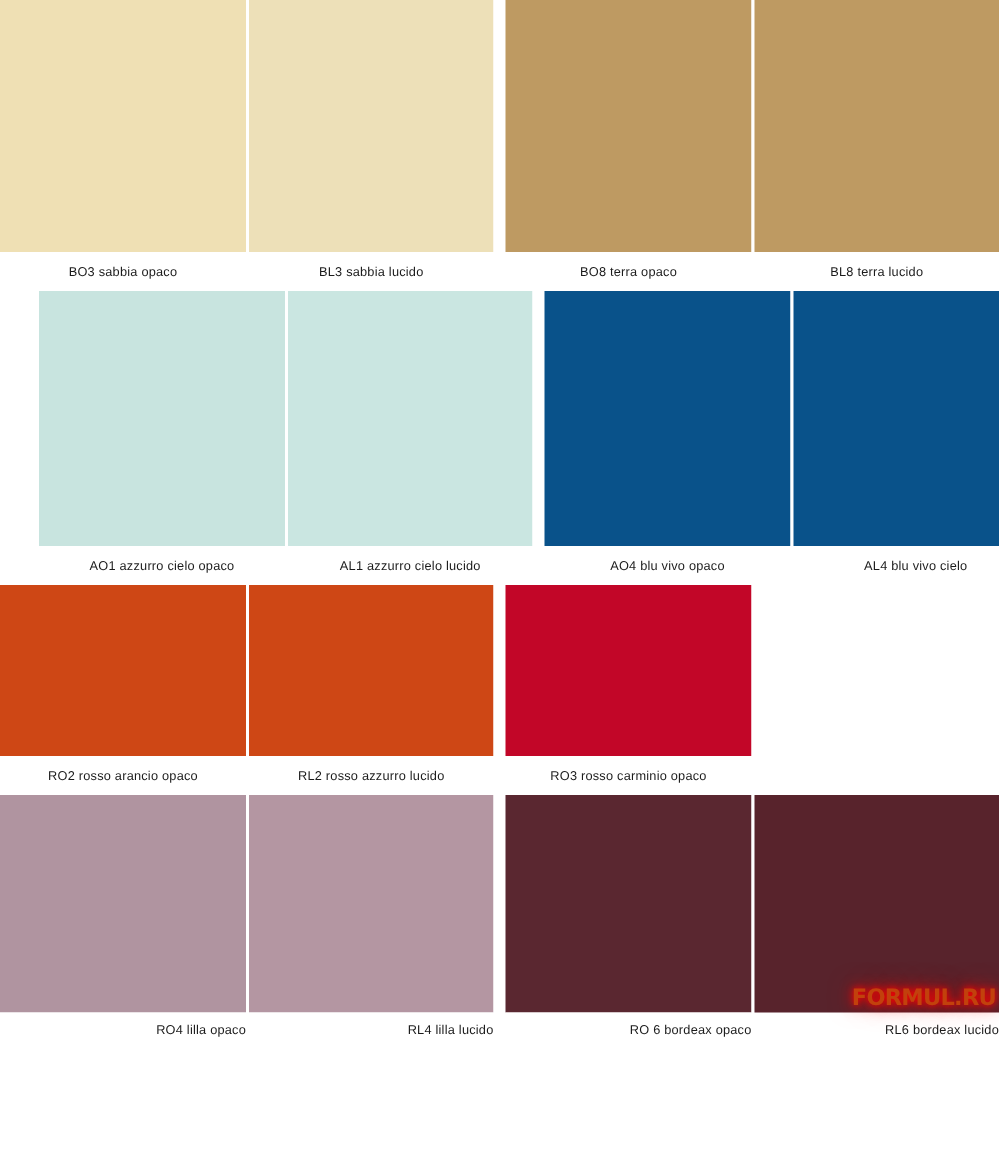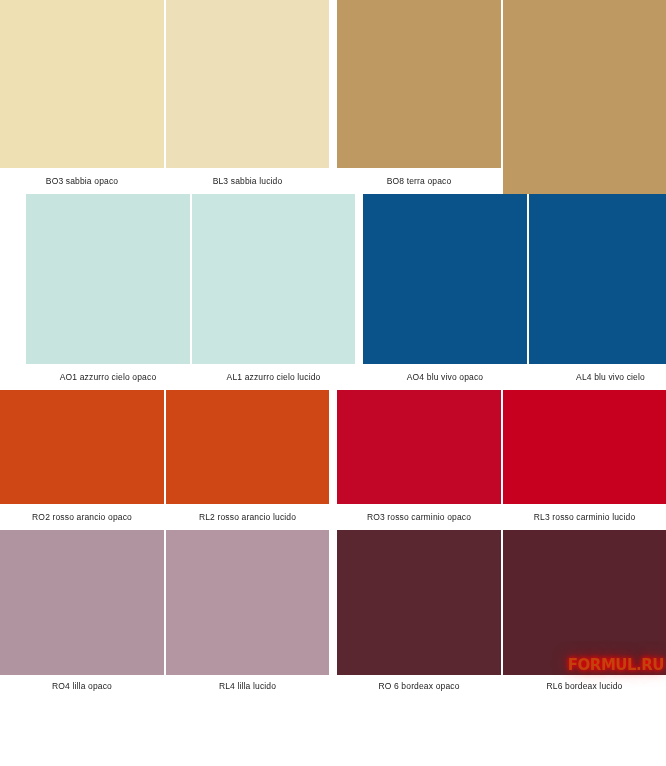--- a/index.html
+++ b/index.html
@@ -60,21 +60,21 @@
     line-height: 26px;
     text-align: center;
     font-size: 8.5px;
     color: #1b1b1b;
     letter-spacing: 0.15px;
     white-space: nowrap;
     background: #ffffff;
     overflow: hidden;
   }
   
-  .row-3 .caption { height: 35px; line-height: 22px; }
+  .row-3 .caption { height: 35px; line-height: 22px; text-align: right; }
 
   
   .swatch-wrap {
     position: relative;
     flex: 1 1 auto;
     width: 100%;
   }
   .swatch-wrap .swatch { height: 100%; }
   .watermark {
     position: absolute;
@@ -113,20 +113,21 @@
     </div>
     <div class="gutter-mid"></div>
     <div class="group group-right">
       <div class="cell cell-a">
         <div class="swatch" style="background-color: rgb(190, 154, 98);"></div>
         <div class="caption">BO8 terra opaco</div>
       </div>
       <div class="cell-gap"></div>
       <div class="cell cell-b">
         <div class="swatch" style="background-color: rgb(190, 154, 98);"></div>
+        <div class="caption">BL8 terra lucido</div>
       </div>
     </div>
   </div>
 
   <div class="row row-1">
     <div class="group group-left">
       <div class="cell cell-a">
         <div class="swatch" style="background-color: rgb(200, 228, 223);"></div>
         <div class="caption">AO1 azzurro cielo opaco</div>
       </div>
@@ -152,34 +153,30 @@
 
   <div class="row row-2">
     <div class="group group-left">
       <div class="cell cell-a">
         <div class="swatch" style="background-color: rgb(206, 71, 21);"></div>
         <div class="caption">RO2 rosso arancio opaco</div>
       </div>
       <div class="cell-gap"></div>
       <div class="cell cell-b">
         <div class="swatch" style="background-color: rgb(206, 71, 21);"></div>
-        <div class="caption">RL2 rosso arancio lucido</div>
+        <div class="caption">RL2 rosso azzurro lucido</div>
       </div>
     </div>
     <div class="gutter-mid"></div>
     <div class="group group-right">
       <div class="cell cell-a">
         <div class="swatch" style="background-color: rgb(194, 6, 40);"></div>
         <div class="caption">RO3 rosso carminio opaco</div>
       </div>
       <div class="cell-gap"></div>
-      <div class="cell cell-b">
-        <div class="swatch" style="background-color: rgb(199, 0, 32);"></div>
-        <div class="caption">RL3 rosso carminio lucido</div>
-      </div>
     </div>
   </div>
 
   <div class="row row-3">
     <div class="group group-left">
       <div class="cell cell-a">
         <div class="swatch" style="background-color: rgb(176, 148, 160);"></div>
         <div class="caption">RO4 lilla opaco</div>
       </div>
       <div class="cell-gap"></div>

